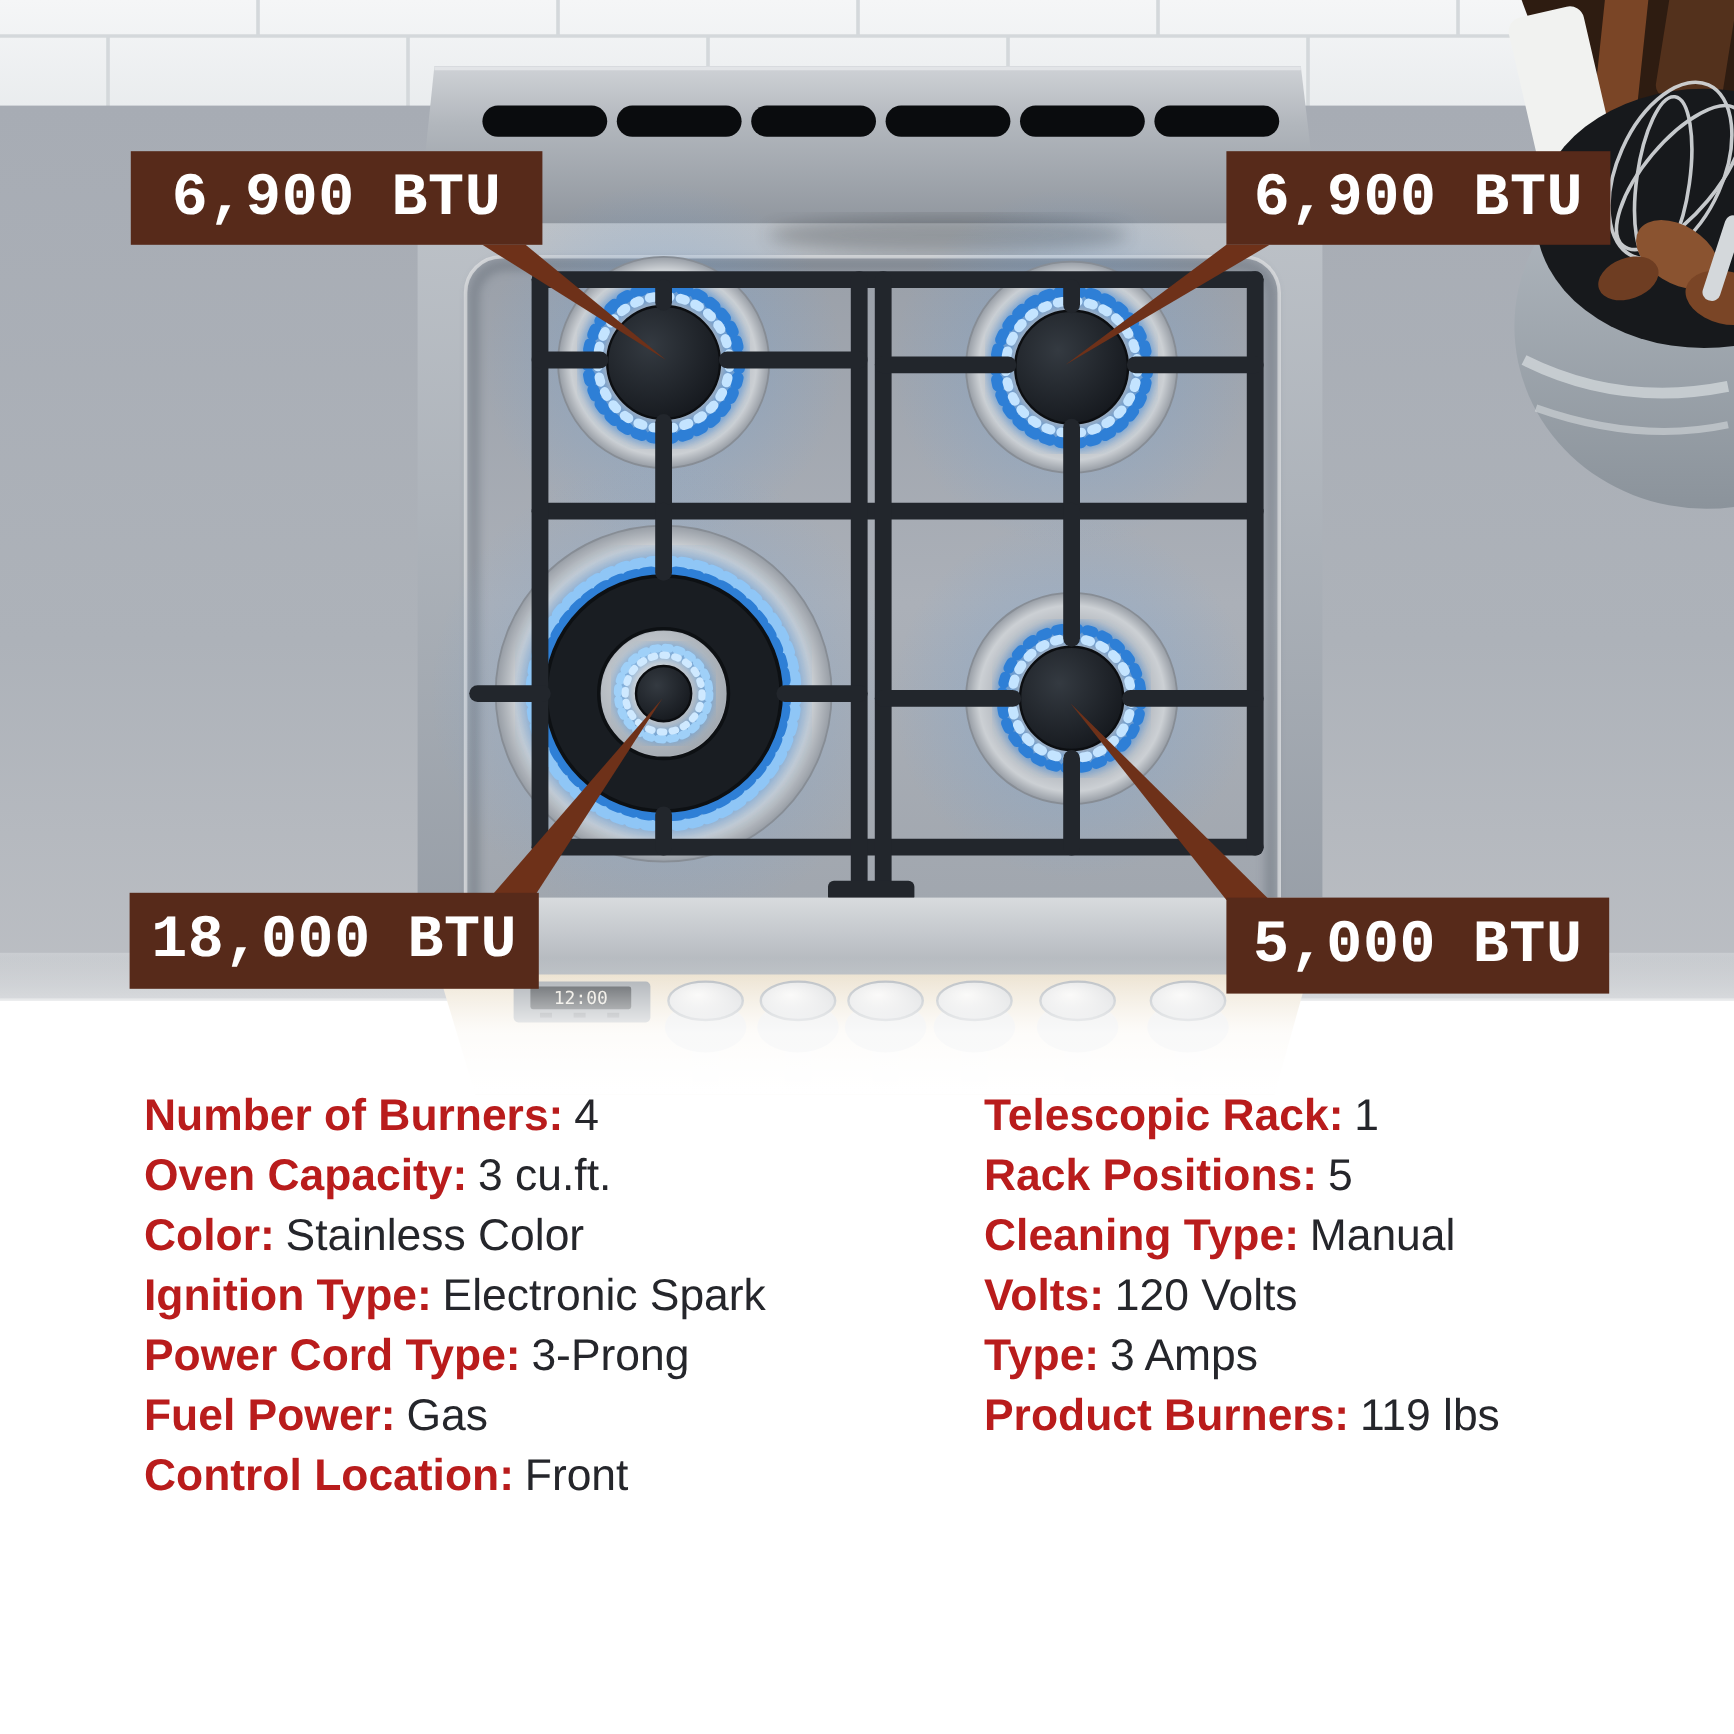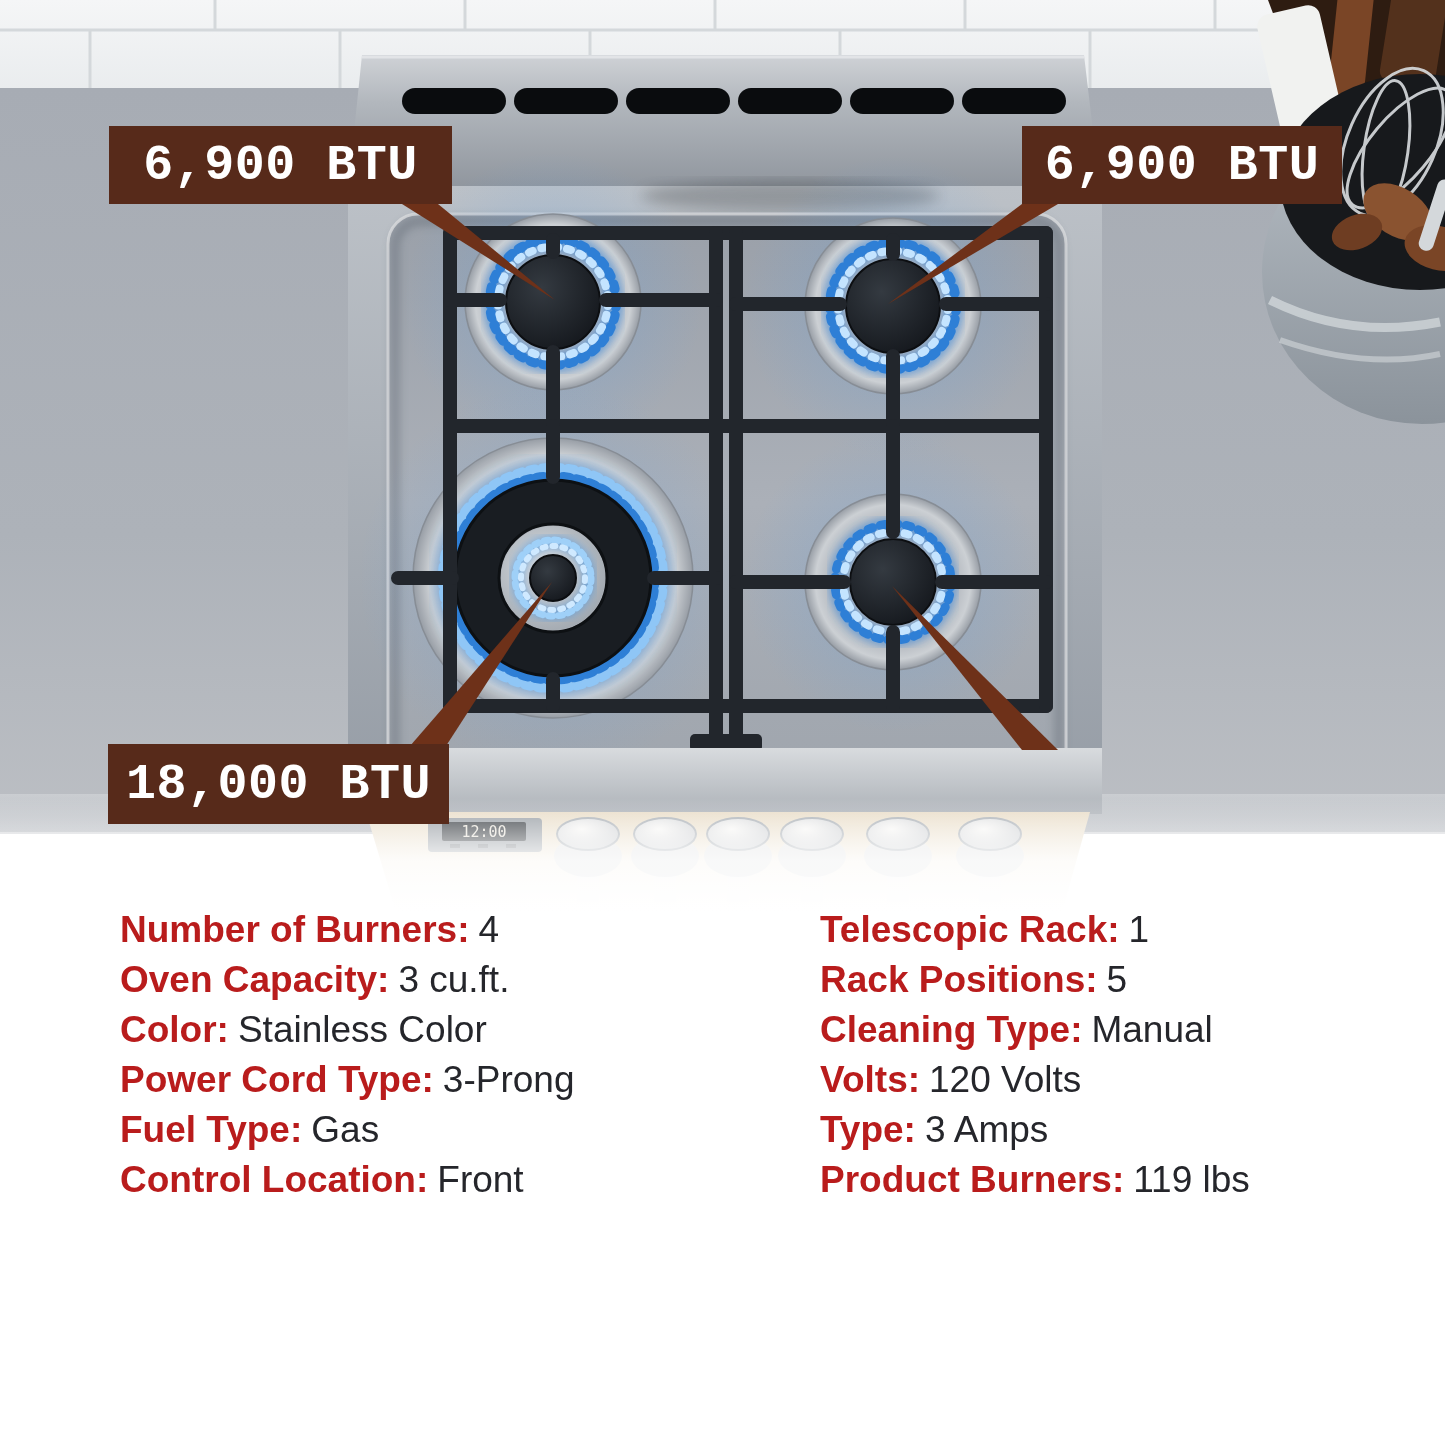--- a/index.html
+++ b/index.html
@@ -295,27 +295,29 @@
       <polygon points="410,746 446,746 552,582"></polygon>
       <polygon points="1022,750 1058,750 892,586"></polygon>
     </g>
 
     <rect x="0" y="798" width="1445" height="114" fill="url(#whiteFade)"></rect>
   </svg>
 
   <div class="callout" id="callout-tl">6,900 BTU</div>
   <div class="callout" id="callout-tr">6,900 BTU</div>
   <div class="callout" id="callout-bl">18,000 BTU</div>
+  <div class="callout" id="callout-br">5,000 BTU</div>
 
   <div class="spec-col" id="spec-left">
     <div class="spec-row"><span class="spec-label">Number of Burners:</span><span class="spec-value">4</span></div>
     <div class="spec-row"><span class="spec-label">Oven Capacity:</span><span class="spec-value">3 cu.ft.</span></div>
     <div class="spec-row"><span class="spec-label">Color:</span><span class="spec-value">Stainless Color</span></div>
+    <div class="spec-row"><span class="spec-label">Ignition Type:</span><span class="spec-value">Electronic Spark</span></div>
     <div class="spec-row"><span class="spec-label">Power Cord Type:</span><span class="spec-value">3-Prong</span></div>
-    <div class="spec-row"><span class="spec-label">Fuel Type:</span><span class="spec-value">Gas</span></div>
+    <div class="spec-row"><span class="spec-label">Fuel Power:</span><span class="spec-value">Gas</span></div>
     <div class="spec-row"><span class="spec-label">Control Location:</span><span class="spec-value">Front</span></div>
   </div>
   <div class="spec-col" id="spec-right">
     <div class="spec-row"><span class="spec-label">Telescopic Rack:</span><span class="spec-value">1</span></div>
     <div class="spec-row"><span class="spec-label">Rack Positions:</span><span class="spec-value">5</span></div>
     <div class="spec-row"><span class="spec-label">Cleaning Type:</span><span class="spec-value">Manual</span></div>
     <div class="spec-row"><span class="spec-label">Volts:</span><span class="spec-value">120 Volts</span></div>
     <div class="spec-row"><span class="spec-label">Type:</span><span class="spec-value">3 Amps</span></div>
     <div class="spec-row"><span class="spec-label">Product Burners:</span><span class="spec-value">119 lbs</span></div>
   </div>

